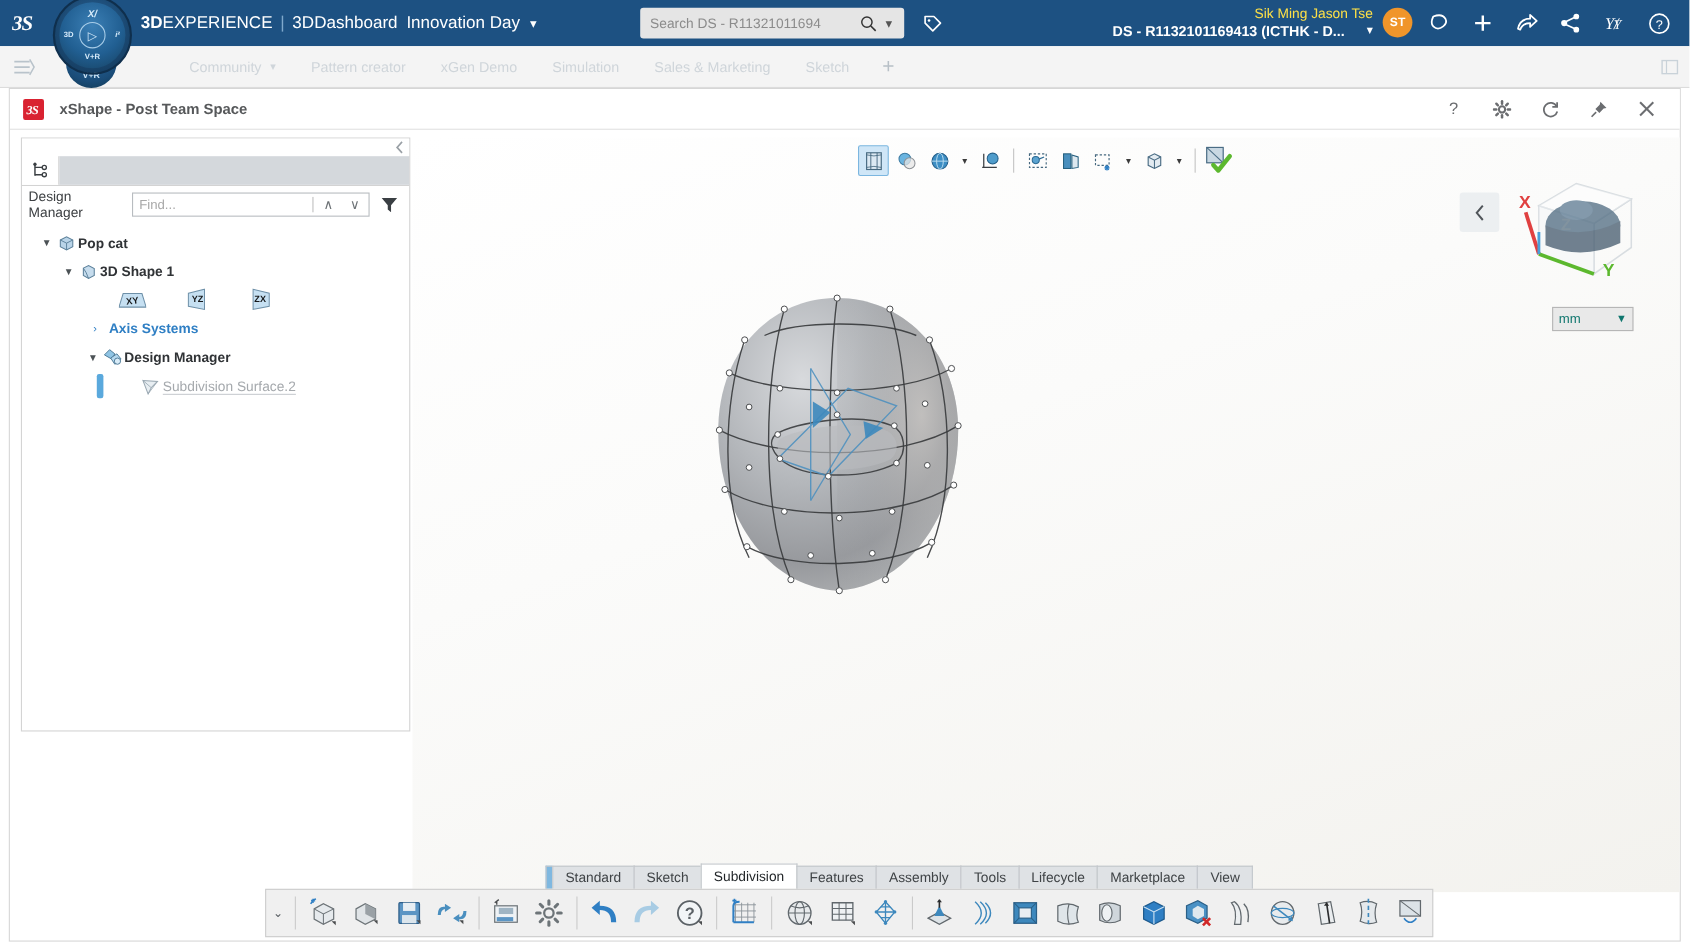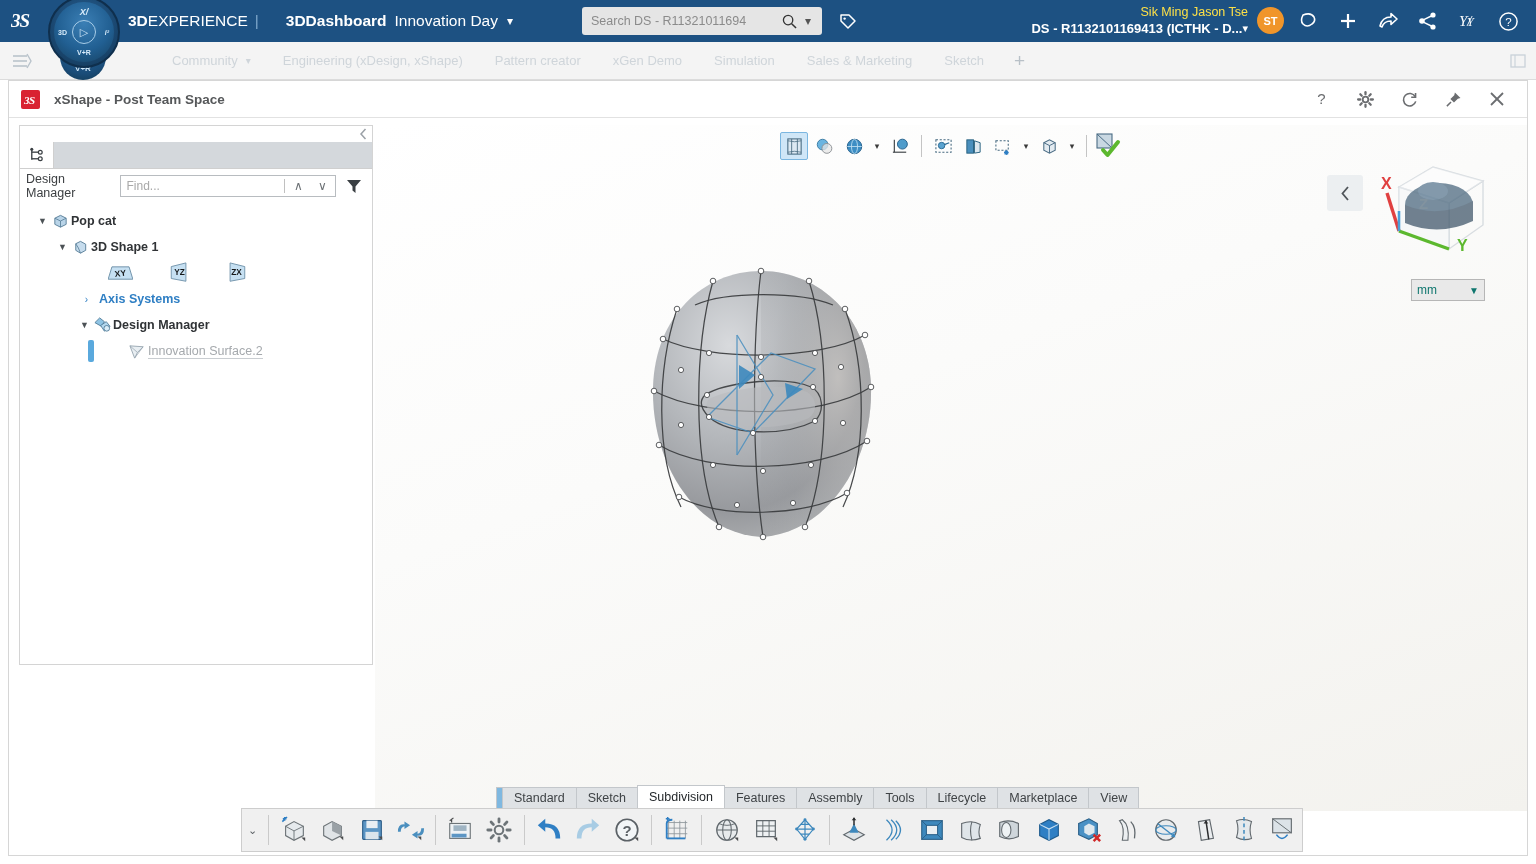--- a/index.html
+++ b/index.html
@@ -48,21 +48,21 @@
   .c-s  { left: 50%; bottom: 6px; transform: translateX(-50%); }
 
   .brand {
     margin-left: 82px; color: #ffffff; font-size: 15.5px;
     display: flex; align-items: center; gap: 0;
     white-space: nowrap;
   }
   .brand .b1 { font-weight: bold; }
   .brand .b2 { font-weight: normal; }
   .brand .sep { margin: 0 7px; color: #7fa8cc; }
-  .brand .b3 { font-weight: bold; margin-left: 20px; }
+  .brand .b3 { font-weight: normal; }
   .brand .b4 { font-weight: normal; margin-left: 8px; }
   .brand .caret { margin-left: 9px; font-size: 12px; }
 
   .search-wrap {
     position: absolute; left: 582px; top: 7px;
     width: 240px; height: 28px; background: #e5e5e5; border-radius: 3px;
     display: flex; align-items: center; padding: 0 4px 0 9px;
   }
   .search-wrap input {
     border: none; outline: none; flex: 1; font-size: 12.5px;
@@ -77,21 +77,21 @@
     position: absolute; left: 836px; top: 9px; width: 24px; height: 24px;
     display: flex; align-items: center; justify-content: center;
   }
 
   .user-block {
     position: absolute; right: 288px; top: 0; height: 42px;
     display: flex; flex-direction: column; align-items: flex-end; justify-content: center;
     color: #fff; line-height: 1.25;
   }
   .user-name { font-size: 12.5px; font-weight: normal; color: #fde047; }
-  .user-acct { font-size: 13px; font-weight: bold; display: flex; align-items: center; gap: 0;}
+  .user-acct { font-size: 13px; font-weight: bold; display: flex; align-items: center; gap: 20px;}
   .user-acct .caret { font-size: 11px; font-weight: normal; }
   .avatar {
     position: absolute; right: 252px; top: 7px;
     width: 27px; height: 27px; border-radius: 50%;
     background: #f0952a; color: #fff; font-size: 11px; font-weight: bold;
     display: flex; align-items: center; justify-content: center;
   }
   .topicons {
     position: absolute; right: 8px; top: 0; height: 42px;
     display: flex; align-items: center; gap: 0;
@@ -379,23 +379,20 @@
         <line x1="1" y1="8" x2="15" y2="8" stroke="#b9c3cb" stroke-width="1.6"></line>
         <line x1="1" y1="13" x2="15" y2="13" stroke="#b9c3cb" stroke-width="1.6"></line>
         <path d="M15 1 L19 8 L15 15" fill="none" stroke="#b9c3cb" stroke-width="1.4"></path>
       </svg>
   </div>
   <div class="vr-badge">V+R</div>
   <div class="dash-tabs">
     <div class="dash-tab">
       <span>Community</span>
       <span class="caret">▾</span>
-    </div>
-    <div class="dash-tab">
-      <span>Engineering (xDesign, xShape)</span>
     </div>
     <div class="dash-tab">
       <span>Pattern creator</span>
     </div>
     <div class="dash-tab">
       <span>xGen Demo</span>
     </div>
     <div class="dash-tab">
       <span>Simulation</span>
     </div>
@@ -564,21 +561,21 @@
       </div>
 
       <div class="t-row" style="padding-left:68px;">
         <span class="selbar"></span>
         <span class="t-ico" style="margin-left:28px;">
           <svg width="18" height="17" viewBox="0 0 19 18">
               <path d="M2 3 L16 4 L10 10 L7 16 Z" fill="#e8eef2" stroke="#9aa8b2" stroke-width="1"></path>
               <path d="M2 3 L10 10 M16 4 L7 16" fill="none" stroke="#9aa8b2" stroke-width="0.8"></path>
             </svg>
         </span>
-        <span class="t-txt t-txt-dim">Innovation Surface.2</span>
+        <span class="t-txt t-txt-dim">Subdivision Surface.2</span>
       </div>
     </div>
   </div>
 
   <div class="viewport">
 
     <div class="vp-toolbar">
       <div class="vp-btn active">
         <svg width="19" height="19" viewBox="0 0 20 20">
             <rect x="3" y="2" width="14" height="16" fill="#dce9f3" stroke="#45687f" stroke-width="1.1"></rect>

